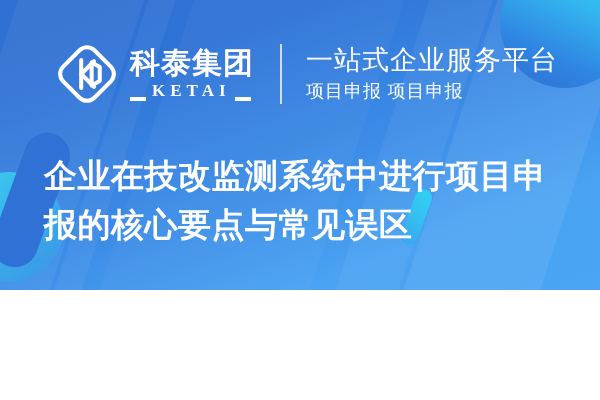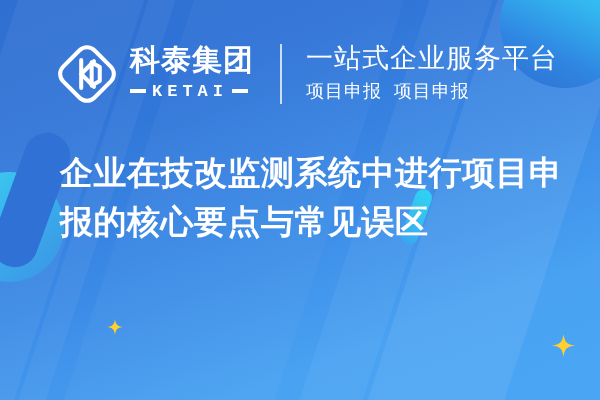--- a/index.html
+++ b/index.html
@@ -3,23 +3,23 @@
 <meta charset="utf-8">
 <style>
   html, body {
     margin: 0;
     padding: 0;
     background: #ffffff;
   }
   #banner {
     position: relative;
     width: 600px;
-    height: 400px;
+    height: 290px;
     overflow: hidden;
-    font-family: Liberation Mono, monospace;
+    font-family: Liberation Serif, serif;
     background: linear-gradient(160deg, #2f6fd1 0%, #2f73d6 22%, #3b8ae6 52%, #49a2f2 78%, #4aa6f5 100%);
   }
 
   
   .stripe {
     position: absolute;
     top: -120px;
     height: 660px;
     transform: rotate(18deg);
     transform-origin: top center;
@@ -95,21 +95,21 @@
   .logo-cn {
     color: #ffffff;
     font-size: 30px;
     font-weight: bold;
     letter-spacing: 1px;
     line-height: 1.05;
     white-space: nowrap;
   }
   .logo-en-row {
     display: flex;
-    align-items: center;
+    align-items: flex-end;
     margin-top: 3px;
     white-space: nowrap;
   }
   .logo-en-rule {
     display: inline-block;
     width: 16px;
     height: 4px;
     background: #ffffff;
   }
   .logo-en {
@@ -140,21 +140,21 @@
     color: #ffffff;
     font-size: 18px;
     letter-spacing: 1px;
     margin-top: 4px;
     white-space: nowrap;
   }
 
   
   .title {
     position: absolute;
-    left: 60px;
+    left: 44px;
     top: 152px;
     width: 510px;
     color: #ffffff;
     font-size: 33px;
     font-weight: bold;
     line-height: 1.48;
     letter-spacing: 0.5px;
   }
 </style>
 </head>

